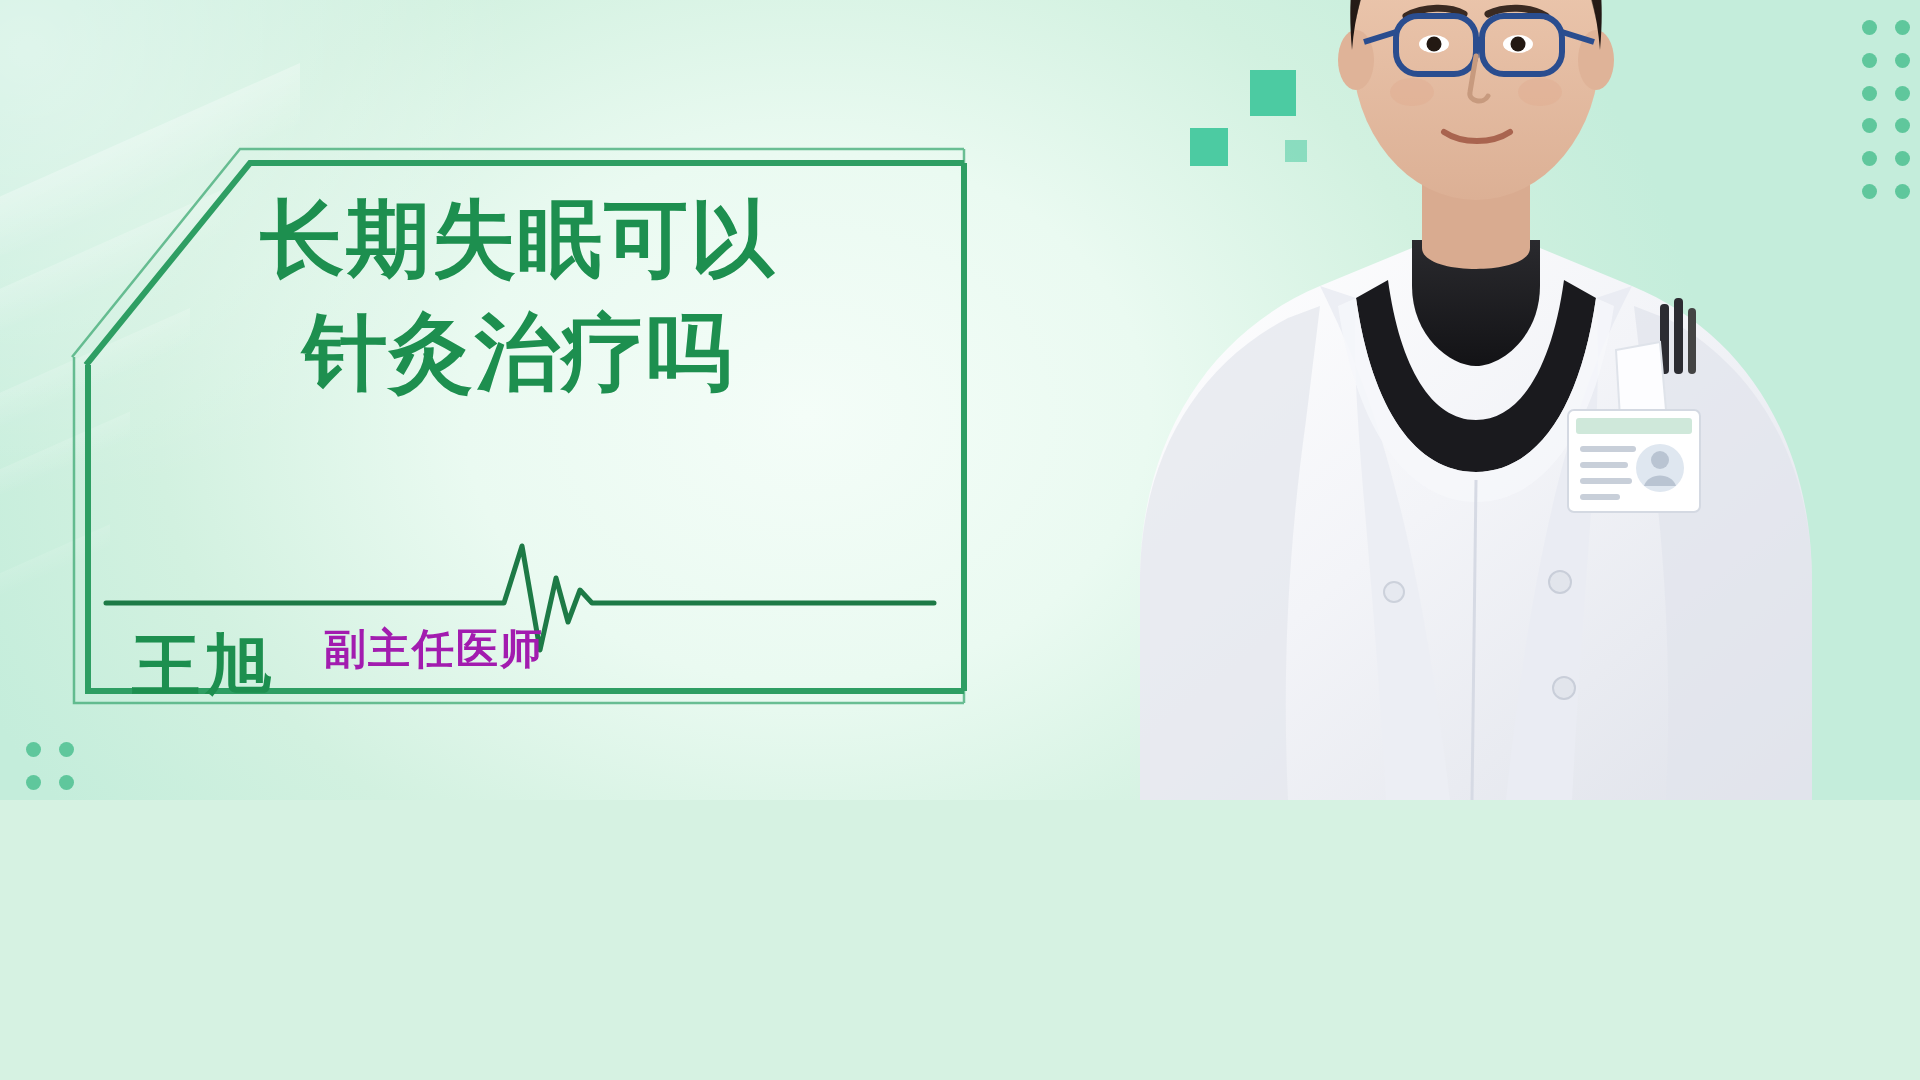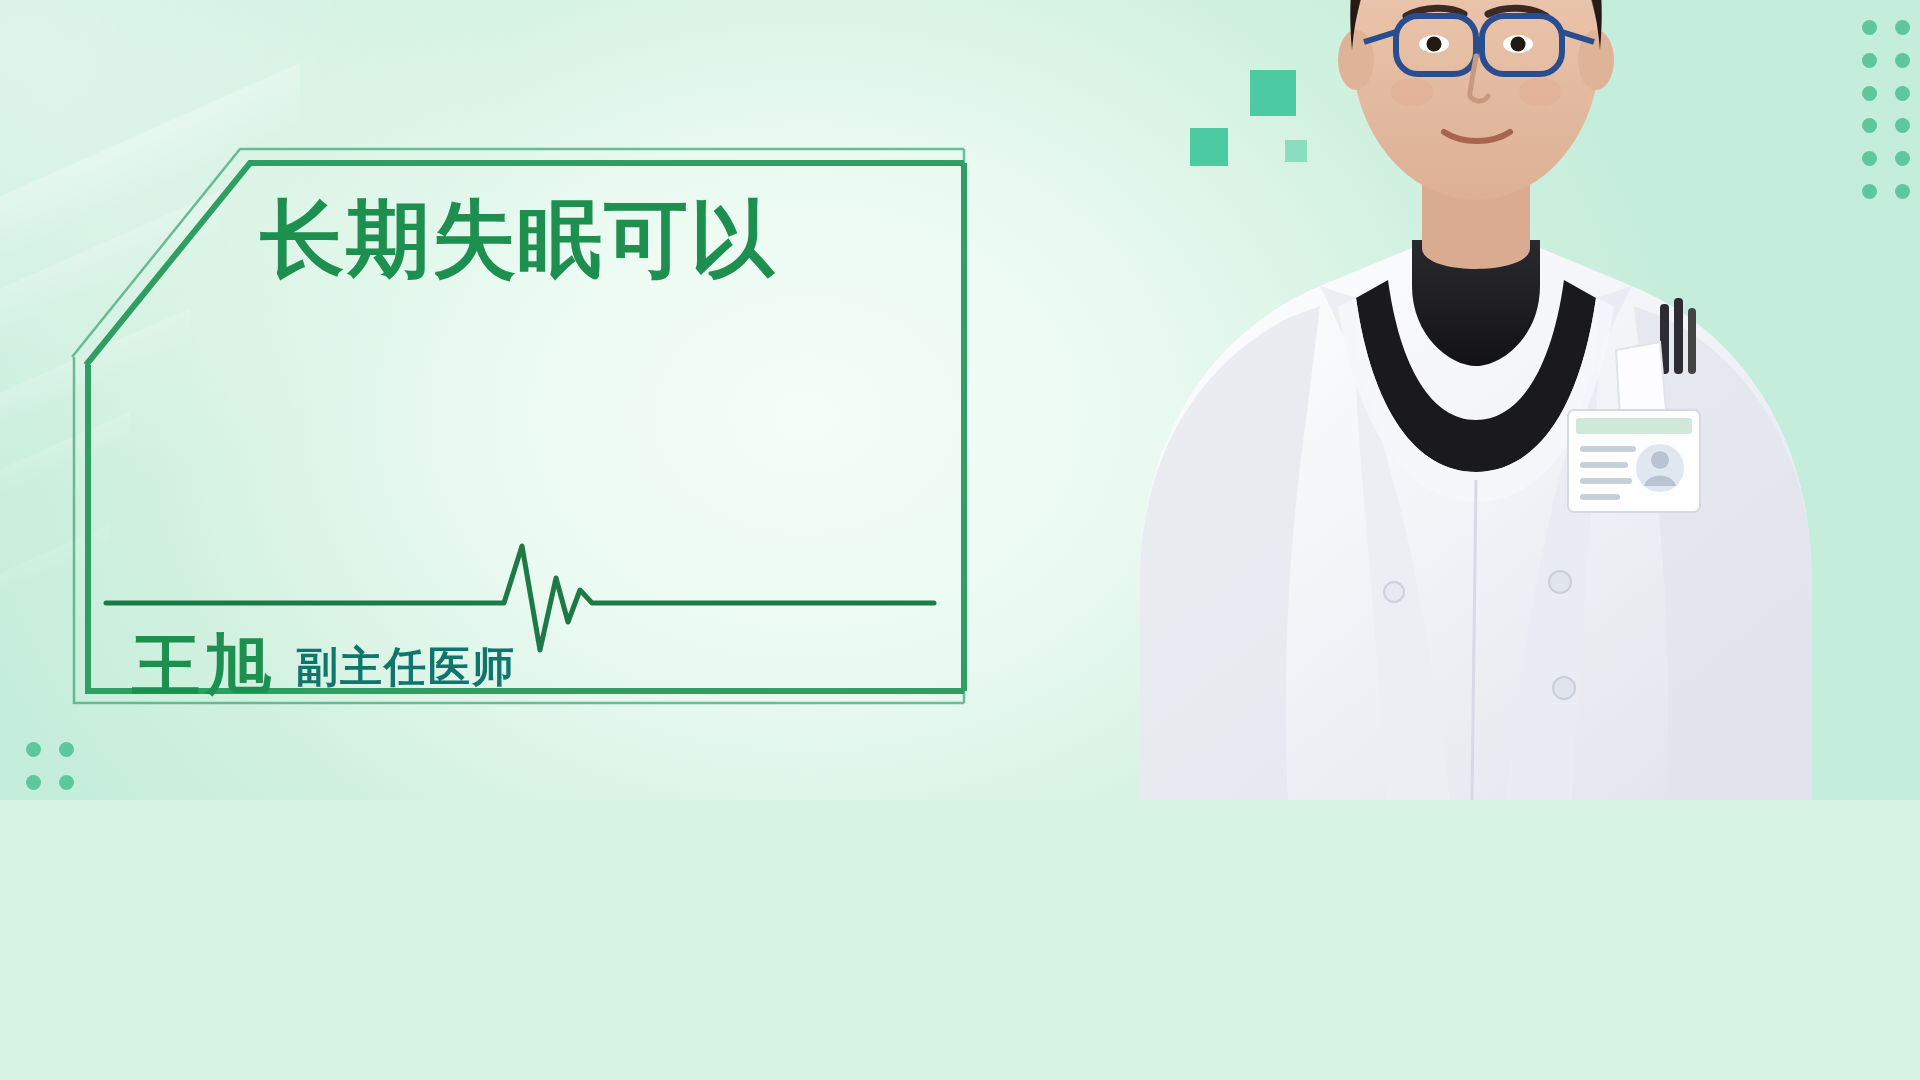--- a/index.html
+++ b/index.html
@@ -70,28 +70,28 @@
     font-family:"DejaVu Sans","Liberation Sans",sans-serif;
   }
   .title .l2 { display:block; }
 
   
   .divider { position:absolute; left:34px; top:395px; width:828px; height:130px; }
   .divider svg { display:block; overflow:visible; }
 
   .name-row {
     position:absolute; left:60px; top:478px;
-    display:flex; align-items:center; gap:20px;
+    display:flex; align-items:flex-start; gap:48px;
   }
   .doc-name {
     color:#1d8f4f; font-weight:bold; font-size:68px; letter-spacing:4px;
     font-family:"DejaVu Sans","Liberation Sans",sans-serif;
   }
   .doc-rank {
-    color:#0f766e; font-weight:bold; font-size:42px; letter-spacing:2px;
+    color:#a21caf; font-weight:bold; font-size:42px; letter-spacing:2px;
     font-family:"DejaVu Sans","Liberation Sans",sans-serif;
   }
   .org-row {
     position:absolute; left:62px; top:592px;
     display:flex; align-items:baseline; gap:58px;
   }
   .org-name, .org-dept {
     color:#2a9a60; font-size:36px; letter-spacing:2px;
     font-family:"DejaVu Sans","Liberation Sans",sans-serif;
   }
@@ -278,20 +278,21 @@
 
       <path d="M 14 222 L 178 20 L 892 20 M 892 20 L 892 548
                M 892 548 L 250 548 M 250 548 L 16 548 L 16 222" fill="none" stroke="#2e9e63" stroke-width="6"></path>
     </svg>
   </div>
 
   <div class="content">
 
     <div class="title">
       <span class="l1">长期失眠可以</span>
+      <span class="l2">针灸治疗吗</span>
     </div>
 
     <div class="divider">
       <svg width="828" height="130" viewBox="0 0 828 130">
         <path d="M 0 65 L 398 65 L 416 8 L 434 112 L 450 40 L 462 84 L 474 52 L 486 65 L 828 65" fill="none" stroke="#1d7a46" stroke-width="5" stroke-linecap="round" stroke-linejoin="round"></path>
       </svg>
     </div>
 
     <div class="name-row">
       <span class="doc-name">王旭</span>

